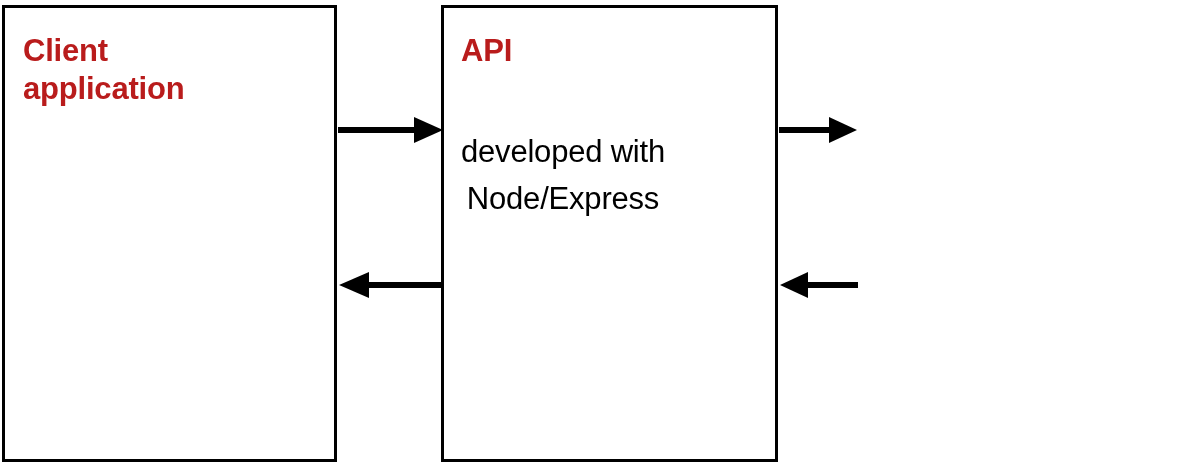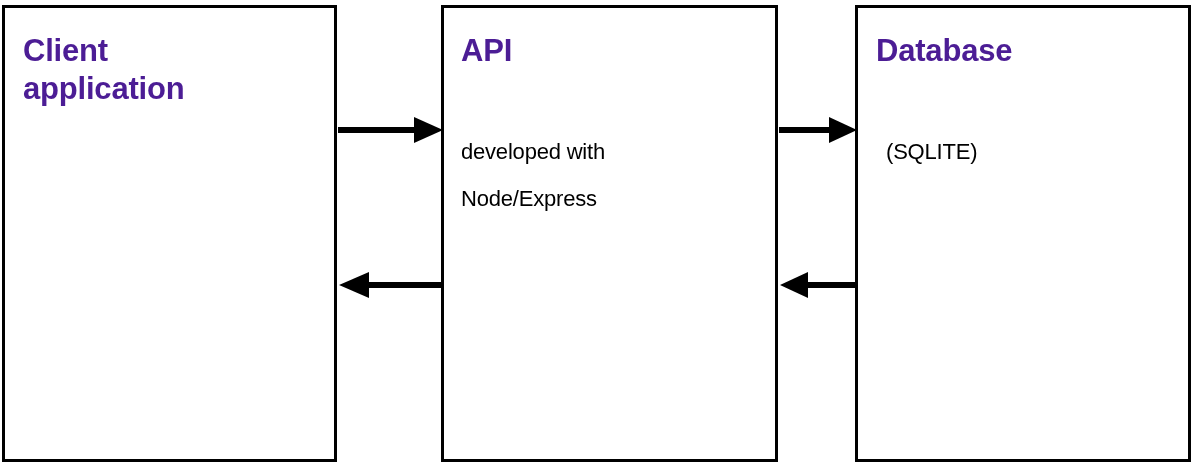--- a/index.html
+++ b/index.html
@@ -22,36 +22,36 @@
     position: absolute;
     box-sizing: border-box;
     background: #ffffff;
     border: 3px solid #000000;
   }
   .node-title {
     position: absolute;
     font-weight: bold;
     font-size: 31px;
     line-height: 38px;
-    color: #4c1d95;
+    color: #b91c1c;
     white-space: pre-line;
     letter-spacing: -0.2px;
   }
   .node-body {
     position: absolute;
     font-weight: normal;
-    font-size: 22px;
+    font-size: 31px;
     line-height: 47px;
     color: #000000;
     white-space: pre-line;
     letter-spacing: -0.2px;
   }
   
   #node-client   { left: 2px;   top: 5px; width: 335px; height: 457px; }
-  #node-api      { left: 441px; top: 5px; width: 337px; height: 457px; }
+  #node-api      { left: 441px; top: 5px; width: 337px; height: 457px; text-align: center; }
   #node-database { left: 855px; top: 5px; width: 336px; height: 457px; }
 
   
   #title-client   { left: 18px; top: 24px; }
   #title-api      { left: 17px; top: 24px; }
   #title-database { left: 18px; top: 24px; }
 
   
   #body-client   { left: 18px; top: 166px; }
   #body-api      { left: 17px; top: 120px; }
@@ -73,24 +73,20 @@
     <div class="node-title" id="title-client">Client
 application</div>
   </div>
 
   <div class="node" id="node-api">
     <div class="node-title" id="title-api">API</div>
     <div class="node-body" id="body-api">developed with
 Node/Express</div>
   </div>
 
-  <div class="node" id="node-database">
-    <div class="node-title" id="title-database">Database</div>
-    <div class="node-body" id="body-database">(SQLITE)</div>
-  </div>
 
   <div class="arrow" style="left:338px; top:113px; width:106px; height:34px;">
     <svg width="106" height="34" viewBox="0 0 106 34" aria-hidden="true">
       <rect x="0" y="14" width="80" height="6" fill="#000000"></rect>
       <polygon points="76,4 105,17 76,30" fill="#000000"></polygon>
     </svg>
   </div>
 
   <div class="arrow" style="left:338px; top:268px; width:106px; height:34px;">
     <svg width="106" height="34" viewBox="0 0 106 34" aria-hidden="true">

